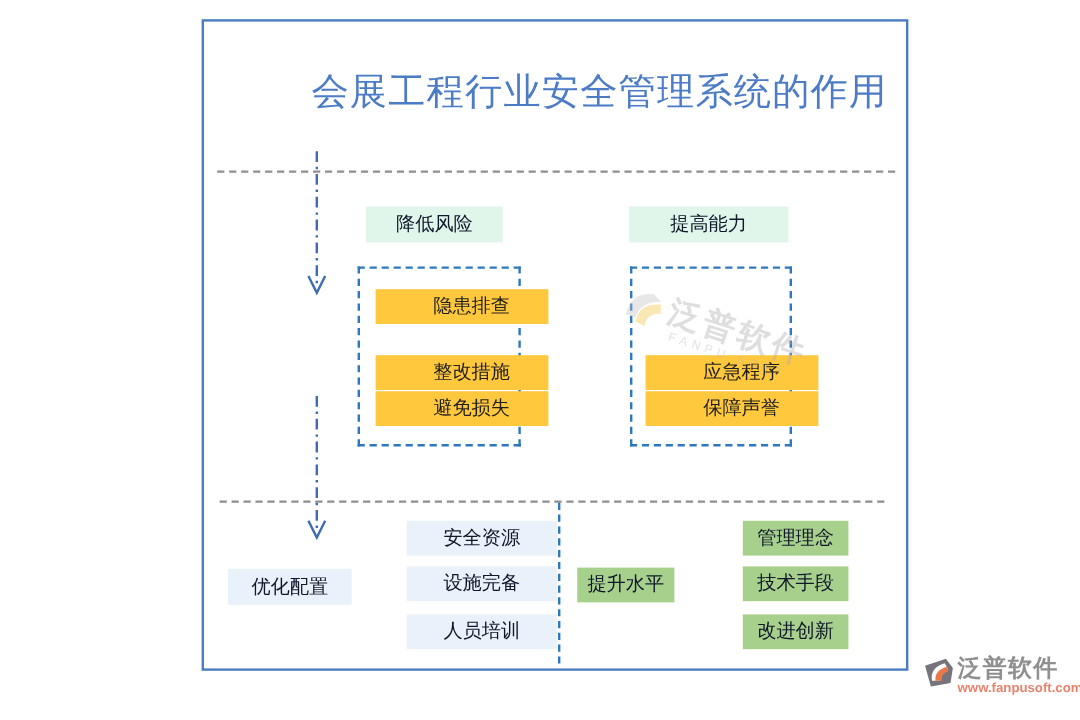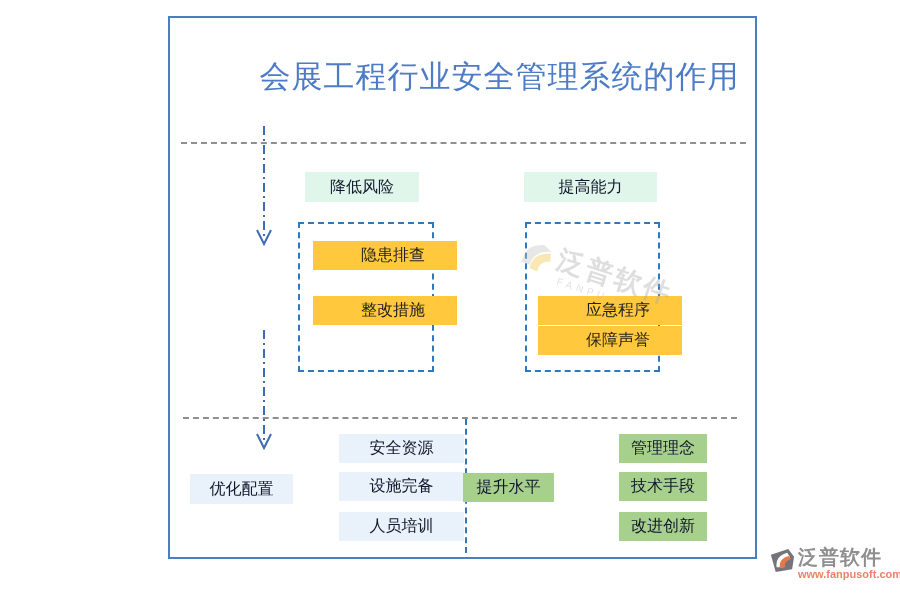--- a/index.html
+++ b/index.html
@@ -47,21 +47,21 @@
   .dash-item{position:absolute;left:11px;width:128px;height:29px;padding-left:16px;}
   .dashbox-left .dash-item{left:13px;}
   .di0{top:17px;} .di1{top:72px;} .di2{top:102px;}
 
   
   .lbl-optimize{left:190px;top:474px;width:103px;height:30px;}
   .bl-item{left:339px;width:125px;height:29px;}
   .bl0{top:434px;} .bl1{top:472px;} .bl2{top:512px;}
 
   
-  .lbl-level{left:463px;top:473px;width:91px;height:29px;text-align:right;}
+  .lbl-level{left:481px;top:473px;width:81px;height:29px;text-align:right;}
   .br-item{left:619px;width:88px;height:29px;}
   .br0{top:434px;} .br1{top:472px;} .br2{top:512px;}
 
   
   .watermark{left:524px;top:234px;transform:rotate(18deg);
              transform-origin:left top;opacity:0.38;z-index:5;
              display:flex;align-items:flex-start;pointer-events:none;}
   .wm-texts{margin-left:2px;}
   .wm-main{font-size:27px;font-weight:bold;color:#a9a9a9;letter-spacing:3px;line-height:1;}
   .wm-sub{font-size:10px;color:#b5b5b5;letter-spacing:4px;margin-top:2px;margin-left:6px;}
@@ -89,20 +89,21 @@
 </svg>
 <svg class="abs arrow-svg arrow2" viewBox="0 0 22 130">
   <line x1="11" y1="2" x2="11" y2="114" stroke="#3f6bb5" stroke-width="2" stroke-dasharray="9 4 2 4"></line>
   <polyline points="4,106 11,120 18,106" stroke="#3f6bb5" stroke-width="2" fill="none"></polyline>
 </svg>
 
 <div class="abs box mint lbl-risk">降低风险</div>
 <div class="abs dashbox dashbox-left">
   <div class="box orange dash-item di0">隐患排查</div>
   <div class="box orange dash-item di1">整改措施</div>
+  <div class="box orange dash-item di2">避免损失</div>
 </div>
 
 <div class="abs box mint lbl-ability">提高能力</div>
 <div class="abs dashbox dashbox-right">
   <div class="box orange dash-item di1">应急程序</div>
   <div class="box orange dash-item di2">保障声誉</div>
 </div>
 
 <div class="abs box lblue lbl-optimize">优化配置</div>
 <div class="abs box lblue bl-item bl0">安全资源</div>

